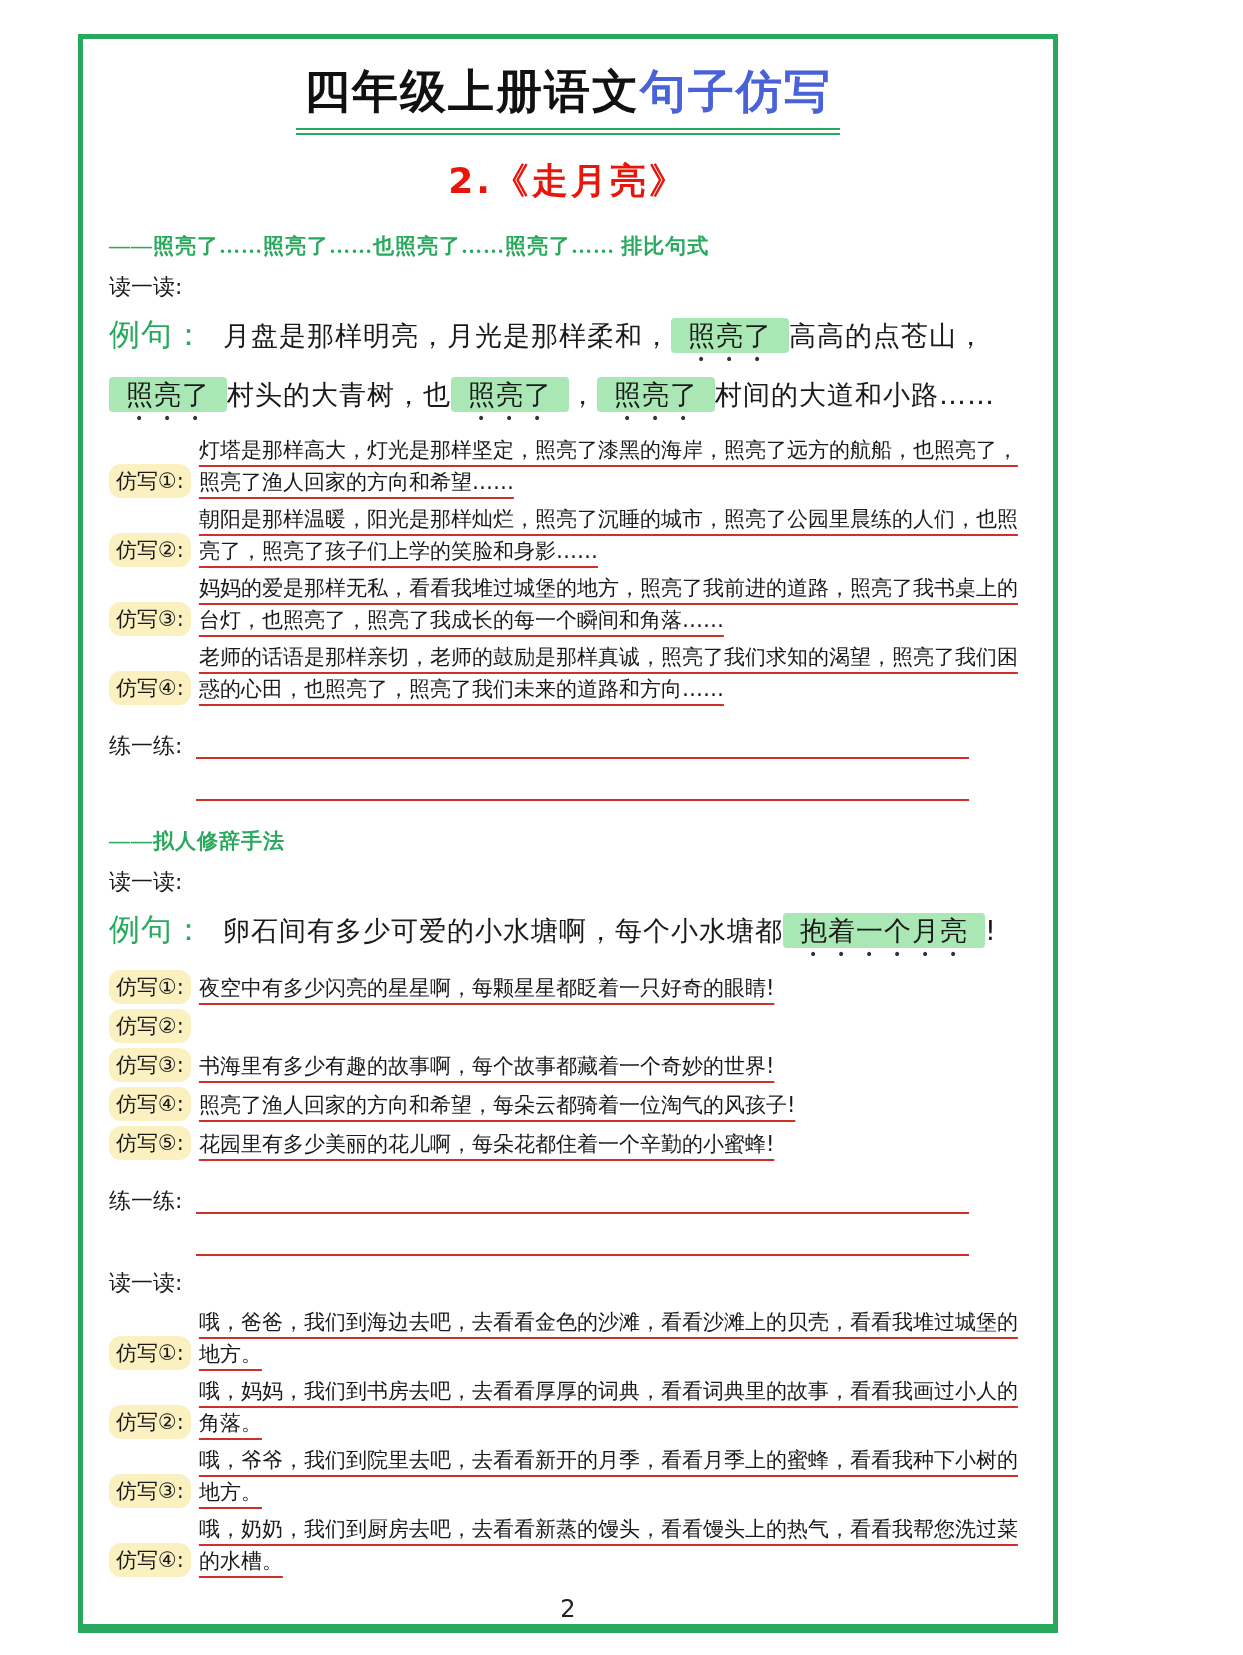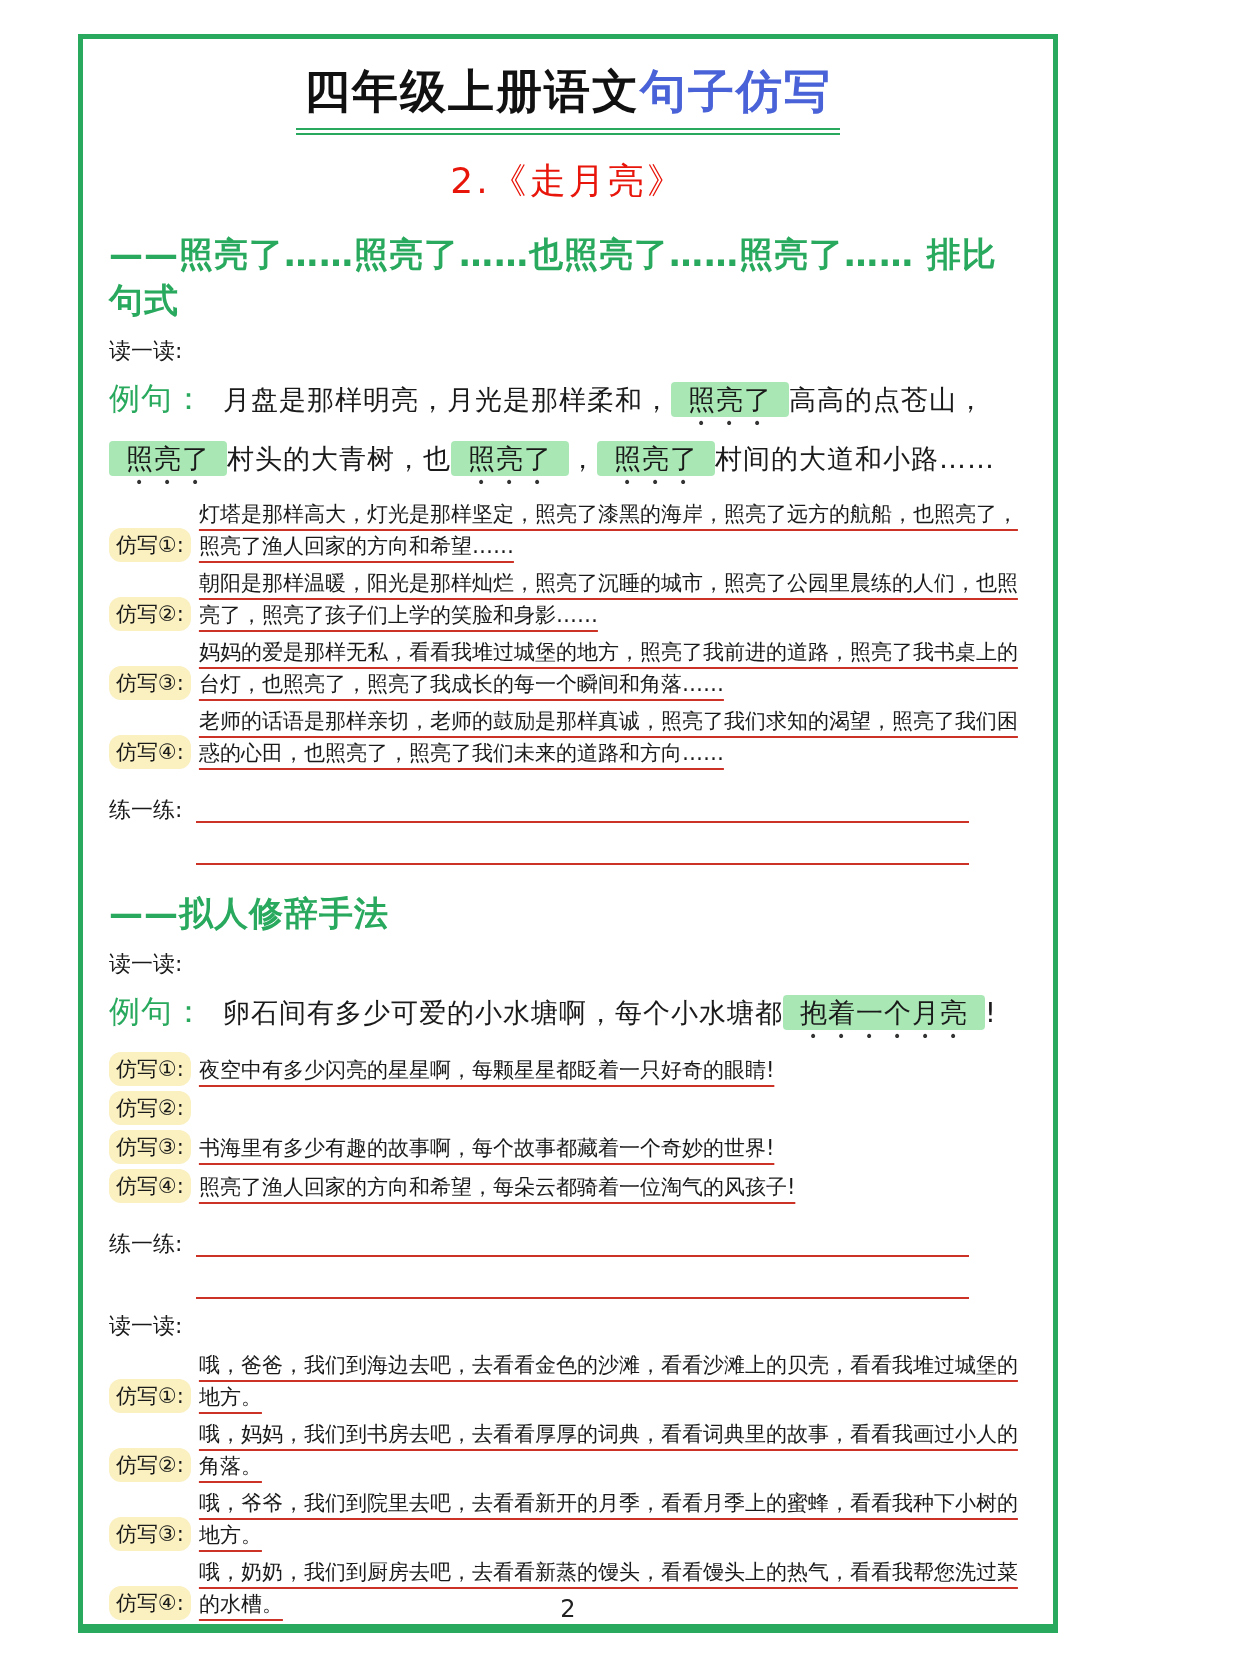--- a/index.html
+++ b/index.html
@@ -14,26 +14,27 @@
     border-bottom-width:9px;padding:16px 26px 0 26px;overflow:hidden;margin-top:21px;
   }
   .title-wrap{text-align:center;margin-top:6px;}
   .title{
     display:inline-block;font-size:46px;font-weight:bold;letter-spacing:2px;
     border-bottom:7px double var(--green,#28a95d);padding:0 8px 5px 8px;
   }
   .t-black{color:#111111;}
   .t-blue{color:var(--blue,#4a62d8);}
   .subtitle{
-    text-align:center;color:var(--red,#e8150a);font-size:36px;font-weight:normal;
+    text-align:center;color:var(--red,#e8150a);font-size:36px;font-weight:bold;
     margin-top:22px;letter-spacing:3px;
   }
   .sec-heading{
-    color:var(--green,#28a95d);font-size:34px;font-weight:bold;margin-top:26px;
+    color:var(--green,#28a95d);font-size:21px;font-weight:bold;margin-top:26px;
     letter-spacing:1px;
+    font-family:Liberation Serif, serif;
   }
   .read-label{font-size:22px;margin-top:12px;}
   .example{font-size:27px;line-height:56px;margin:4px 0 0 0;letter-spacing:1px;}
   .exlabel{color:var(--green,#28a95d);font-size:31px;margin-right:18px;}
   .hl{
     background:var(--highlight_green,#a9e8b5);padding:2px 17px;border-radius:4px;
     -webkit-text-emphasis:dot #333333;text-emphasis:dot #333333;
     -webkit-text-emphasis-position:under;text-emphasis-position:under right;text-align:center;
   }
   .imitations{margin-top:8px;}
@@ -108,20 +109,24 @@
               <span class="im-label">仿写②:</span>
             </div>
             <div class="imitation">
               <span class="im-label">仿写③:</span>
               <span class="im-text">书海里有多少有趣的故事啊，每个故事都藏着一个奇妙的世界!</span>
             </div>
             <div class="imitation">
               <span class="im-label">仿写④:</span>
               <span class="im-text">照亮了渔人回家的方向和希望，每朵云都骑着一位淘气的风孩子!</span>
             </div>
+            <div class="imitation">
+              <span class="im-label">仿写⑤:</span>
+              <span class="im-text">花园里有多少美丽的花儿啊，每朵花都住着一个辛勤的小蜜蜂!</span>
+            </div>
           </div>
           <div class="practice">
             <span class="practice-label">练一练:</span>
             <div class="practice-lines">
               <div class="practice-line"></div>
               <div class="practice-line"></div>
             </div>
           </div>
         </section>
         <section class="sec">

